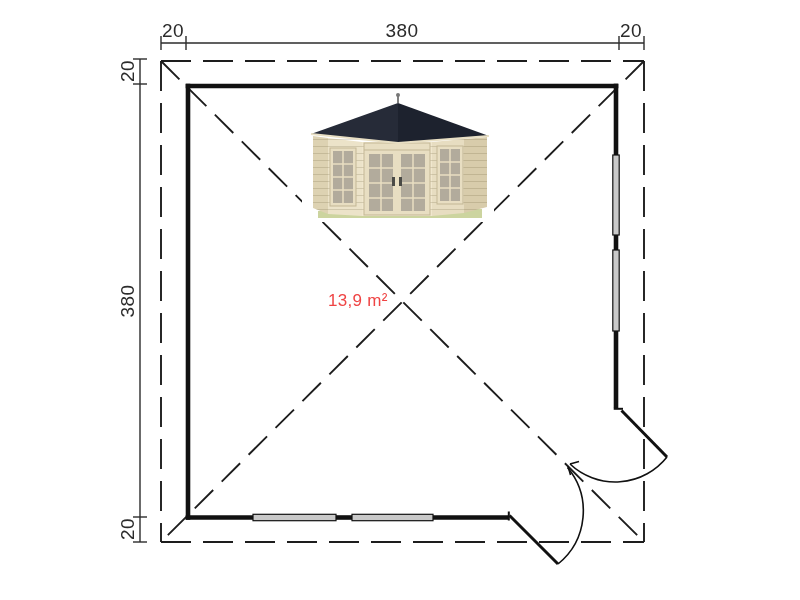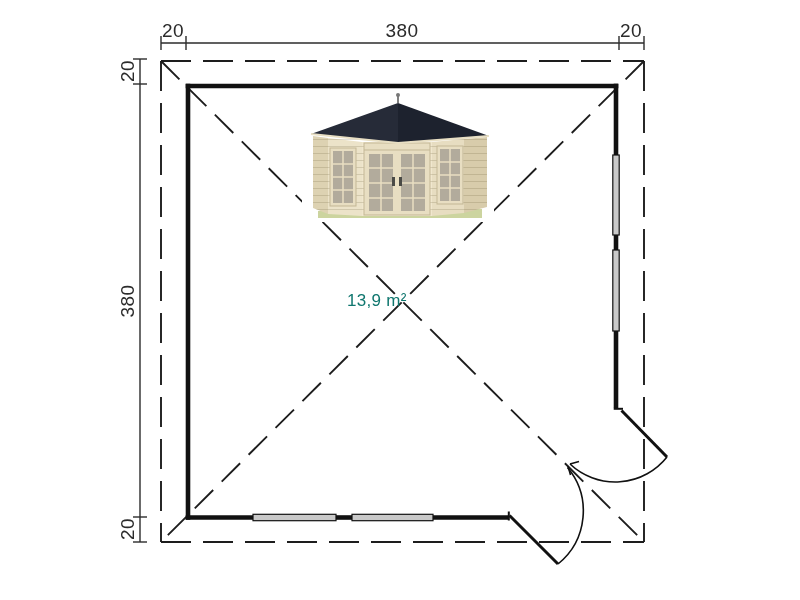--- a/index.html
+++ b/index.html
@@ -15,24 +15,23 @@
     color:#2b2b2b;
     letter-spacing:.4px;
     white-space:nowrap;
     text-align:center;
   }
   .dim-label.h{transform:translate(-50%,-50%);}
   .dim-label.v{transform:translate(-50%,-50%) rotate(-90deg);}
   .area-label{
     position:absolute;
     font-size:17px;
-    color:#0f766e;
+    color:#ef4444;
     letter-spacing:.3px;
     white-space:nowrap;
-    margin-left:19px;
   }
 </style>
 </head>
 <body>
 
 <svg id="plan-svg" width="800" height="600" viewBox="0 0 800 600">
   <defs>
     <pattern id="planks" width="6" height="7" patternUnits="userSpaceOnUse">
       <line x1="0" y1="6.5" x2="6" y2="6.5" stroke="rgba(90,75,40,0.18)" stroke-width="1"></line>
     </pattern>

